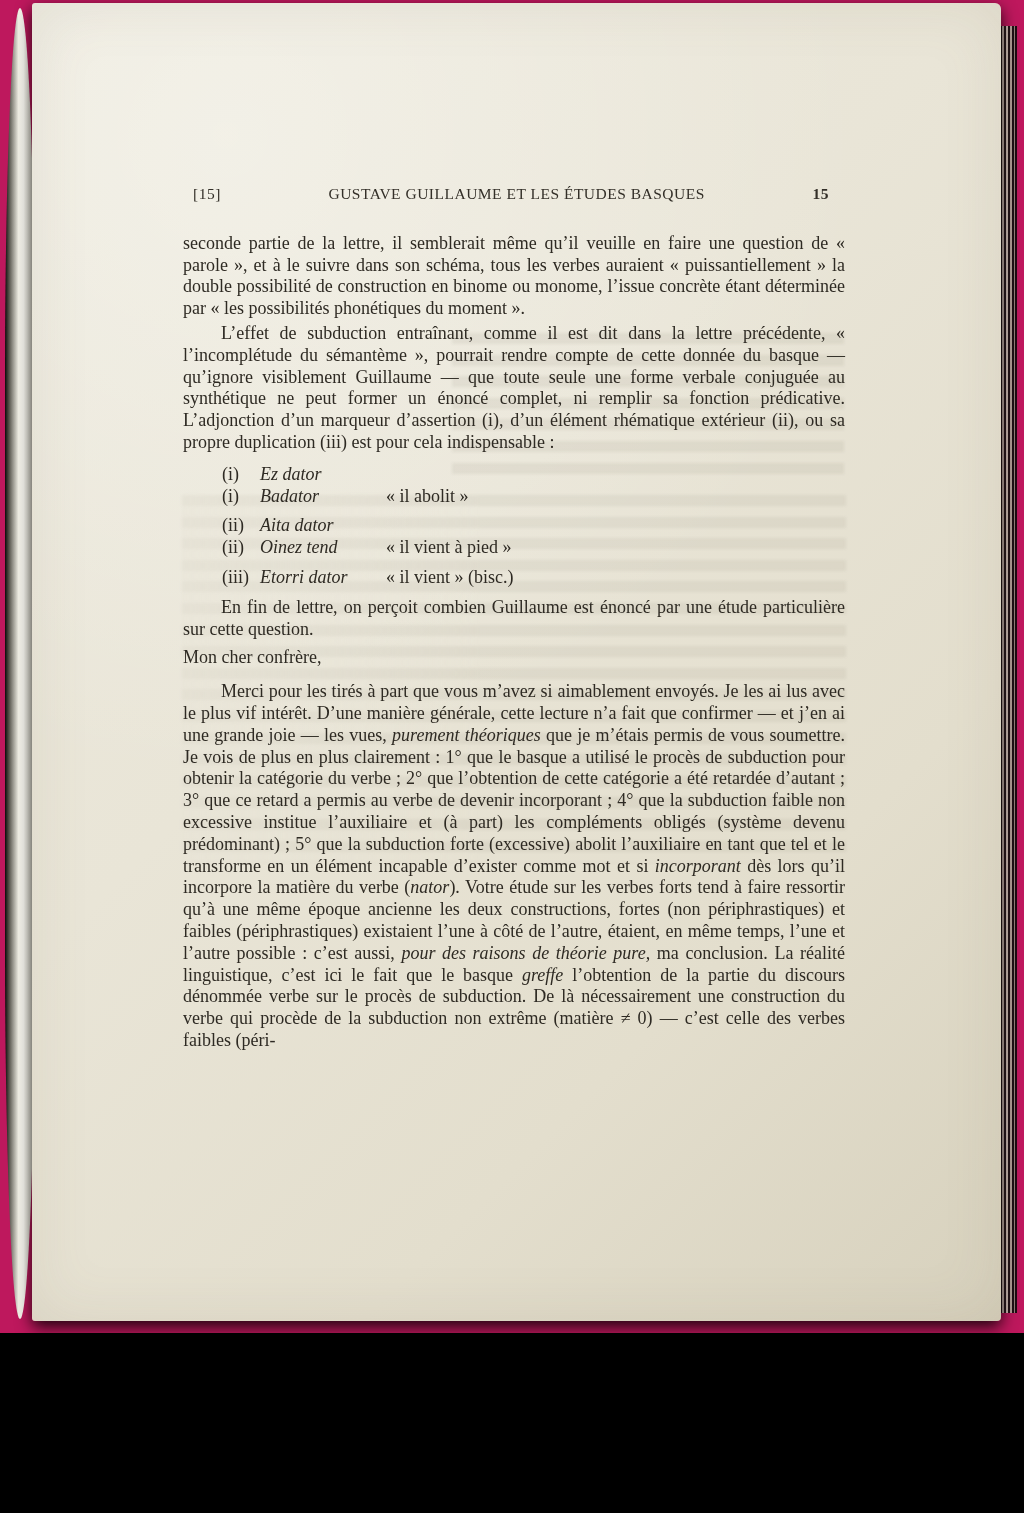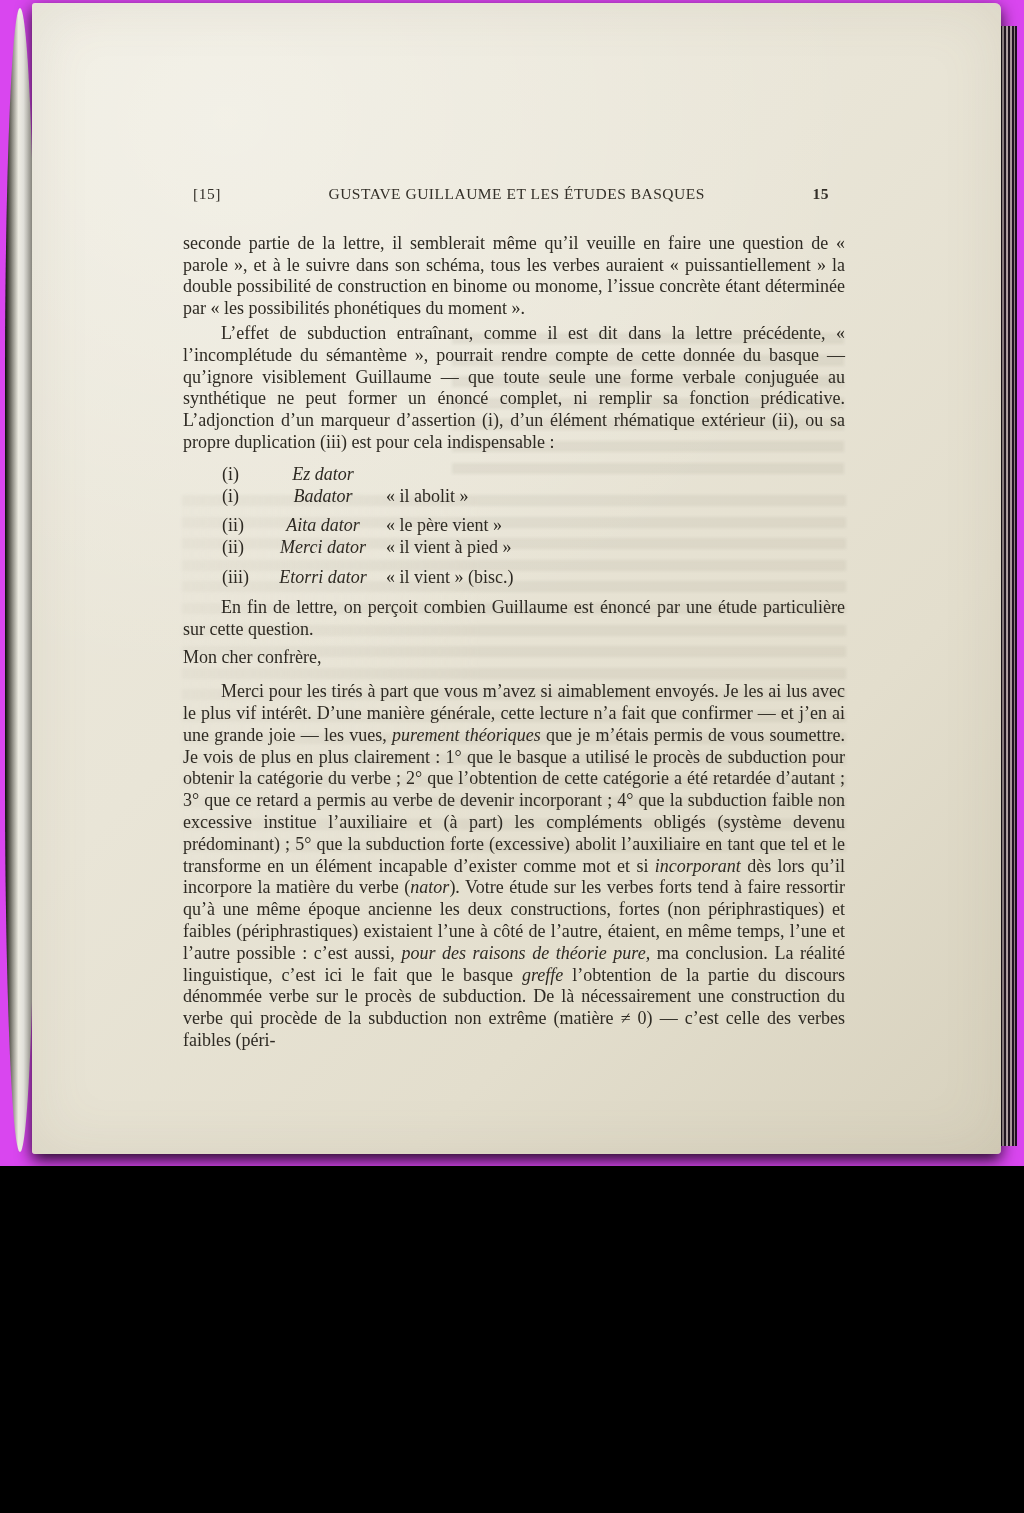--- a/index.html
+++ b/index.html
@@ -3,22 +3,22 @@
 <meta charset="utf-8">
 <style>
   html, body {
     margin: 0;
     padding: 0;
     background: #000;
   }
   .scan {
     position: relative;
     width: 1024px;
-    height: 1166px;
-    background: #d946ef;
+    height: 1333px;
+    background: #be185d;
     overflow: hidden;
     font-family: "Liberation Serif", "DejaVu Serif", serif;
   }
   
   .gutter-edge {
     position: absolute;
     left: 5px;
     top: 8px;
     bottom: 14px;
     width: 30px;
@@ -99,21 +99,21 @@
   .para + .para { margin-top: 3px; }
   .it { font-style: italic; }
   .example-list {
     margin: 10px 0 8px 39px;
   }
   .ex-row {
     display: grid;
     grid-template-columns: 38px 126px auto;
   }
   .ex-row.group-start { margin-top: 8px; }
-  .ex-term { font-style: italic; text-align: center; }
+  .ex-term { font-style: italic; }
   .date-line {
     margin-top: 56px;
     text-align: right;
     padding-right: 97px;
     font-style: italic;
   }
   .salutation {
     margin: 7px 0 0 0;
   }
   .letter-body {
@@ -148,25 +148,24 @@
           <span class="ex-term">Ez dator</span>
         </div>
         <div class="ex-row">
           <span class="ex-marker">(i)</span>
           <span class="ex-term">Badator</span>
           <span class="ex-gloss">« il abolit »</span>
         </div>
         <div class="ex-row group-start">
           <span class="ex-marker">(ii)</span>
           <span class="ex-term">Aita dator</span>
-          <span class="ex-gloss">« le père vient »</span>
         </div>
         <div class="ex-row">
           <span class="ex-marker">(ii)</span>
-          <span class="ex-term">Merci dator</span>
+          <span class="ex-term">Oinez tend</span>
           <span class="ex-gloss">« il vient à pied »</span>
         </div>
         <div class="ex-row group-start">
           <span class="ex-marker">(iii)</span>
           <span class="ex-term">Etorri dator</span>
           <span class="ex-gloss">« il vient » (bisc.)</span>
         </div>
       </div>
 
       <p class="para indent">En fin de lettre, on perçoit combien Guillaume est énoncé par une étude particulière sur cette question.</p>

